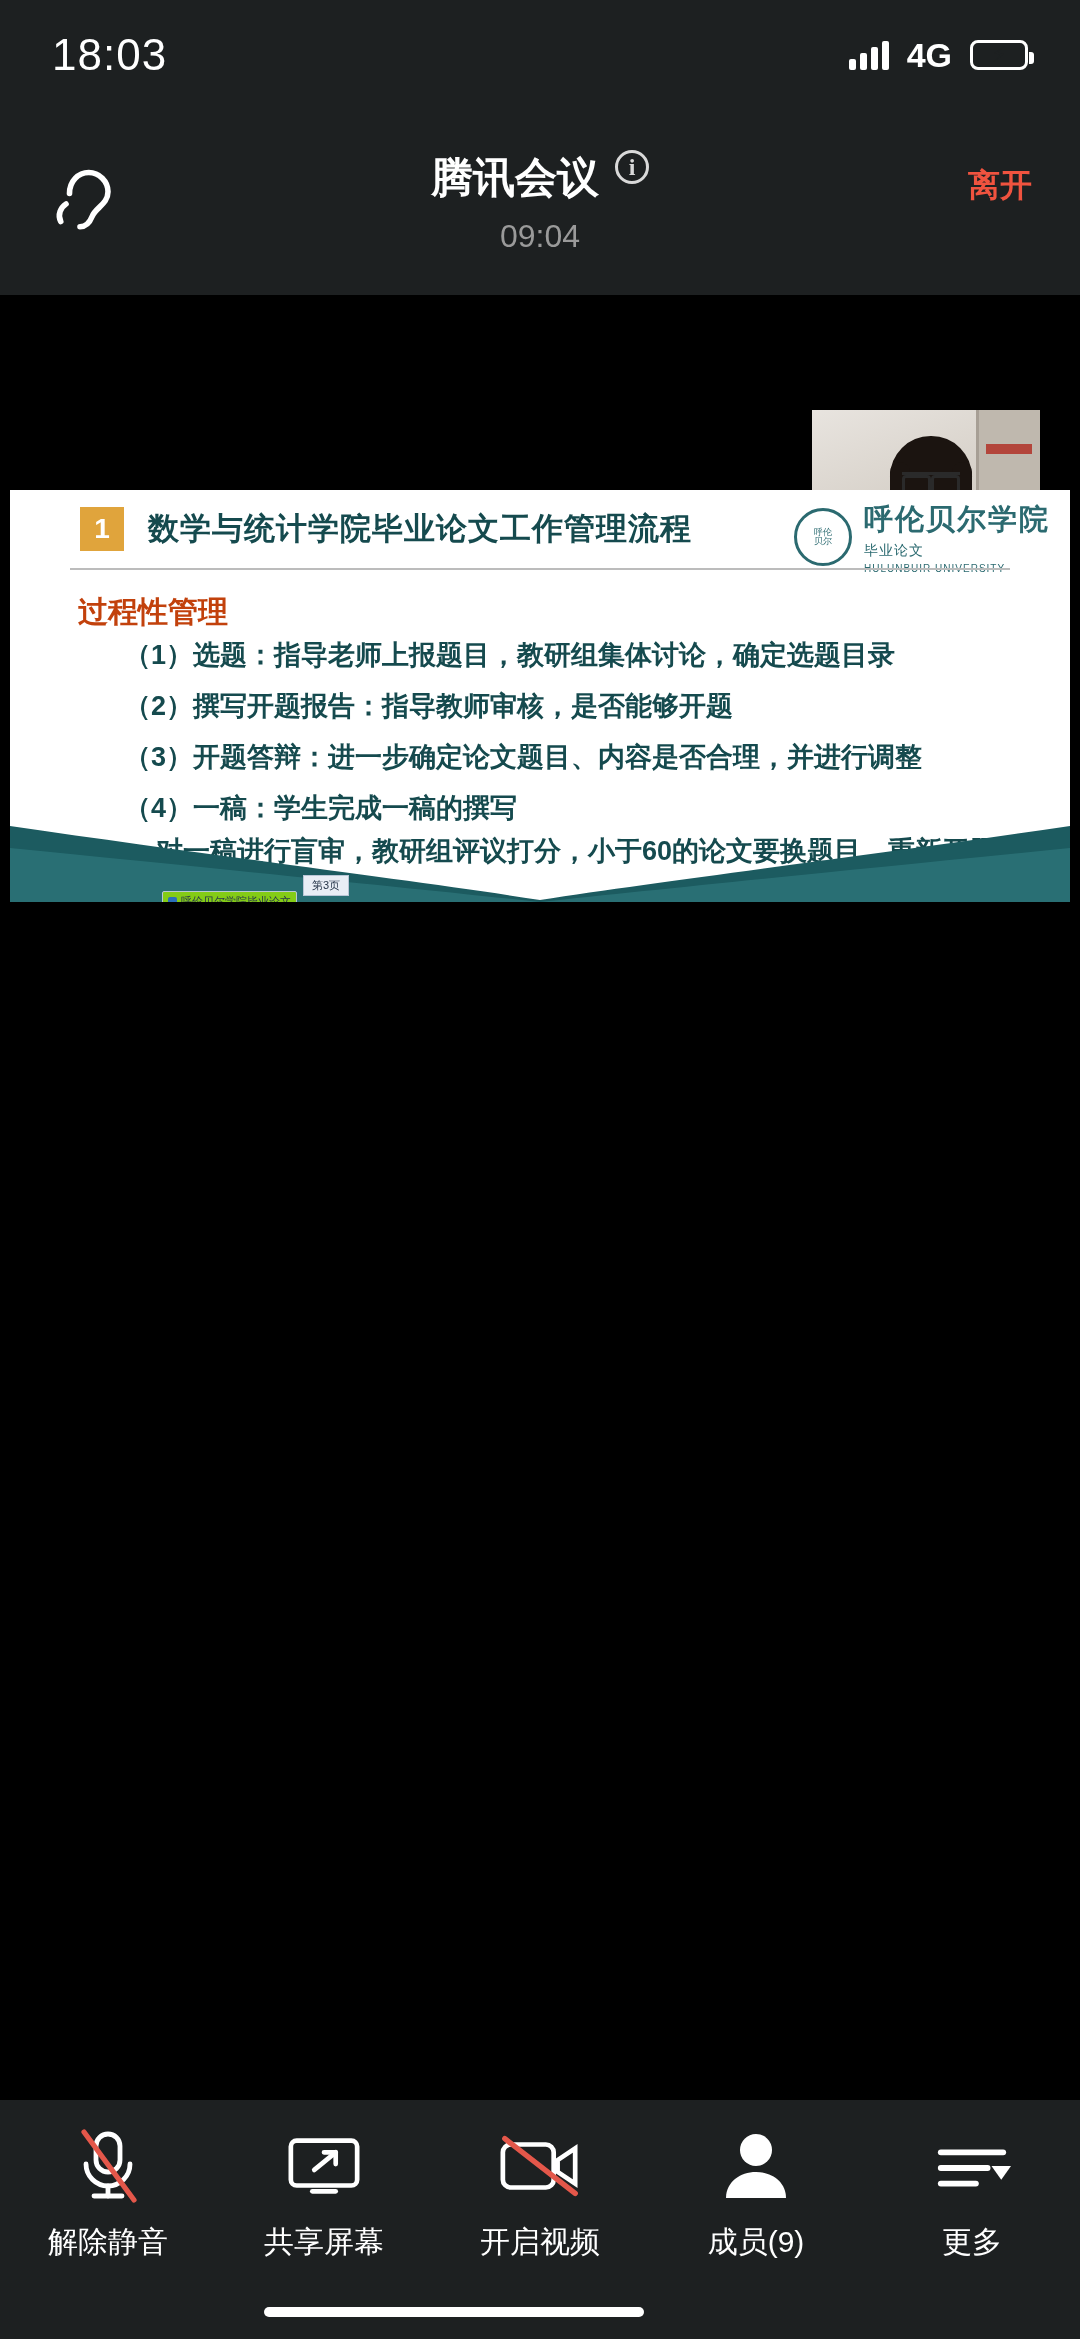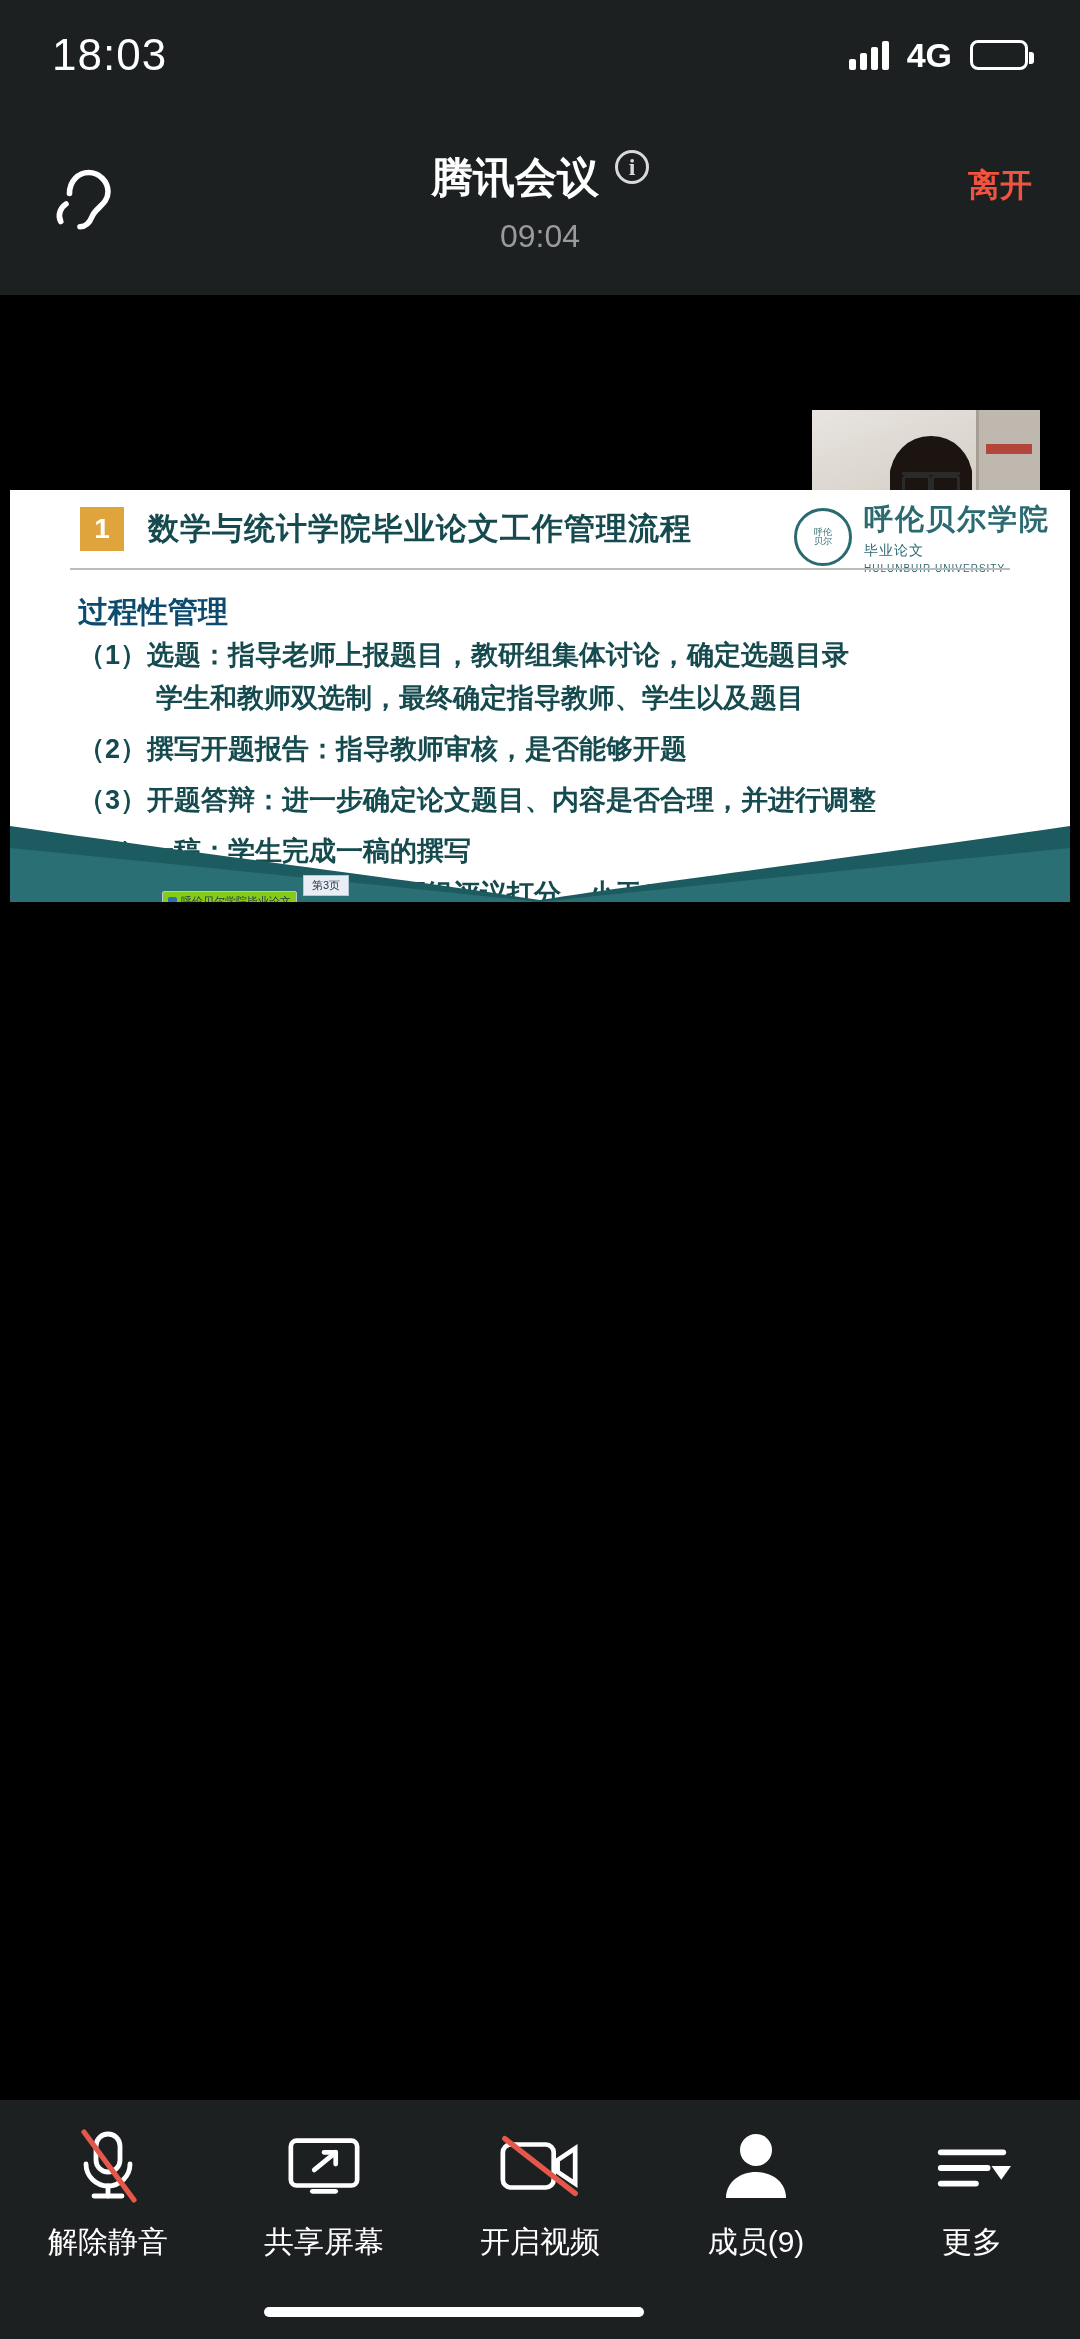--- a/index.html
+++ b/index.html
@@ -131,27 +131,28 @@
     font-size:9px; color:#2b6a70; text-align:center; line-height:1.05;
     font-family:"Liberation Serif",serif;
   }
   .logo-cn { color:#2b6a70; font-size:29px; font-weight:700; letter-spacing:2px; }
   .logo-cn2 { color:#2b6a70; font-size:14px; letter-spacing:1px; margin-top:2px; }
   .logo-en { color:#2b6a70; font-size:10px; letter-spacing:1px; margin-top:3px; }
   .hr-line {
     position:absolute; left:60px; top:78px; width:940px; height:2px; background:#bcbcbc;
   }
   .slide-sub {
-    position:absolute; left:68px; top:102px; color:#0c4a6e;
+    position:absolute; left:68px; top:102px; color:#c2410c;
     font-size:30px; font-weight:700;
   }
   .slide-body { position:absolute; left:68px; top:152px; width:960px; }
   .sb-line {
     color:#154a4e; font-size:27px; font-weight:700; line-height:1.0; margin-bottom:24px;
     white-space:nowrap;
+    margin-left:46px;
   }
   .sb-sub { margin-left:78px; margin-top:-8px; }
   .slide-wave {
     position:absolute; left:0; bottom:0; width:1060px; height:84px;
   }
   .slide-foot {
     position:absolute; left:152px; bottom:6px; height:22px;
     display:flex; align-items:center; gap:6px;
   }
   .foot-chip {
@@ -280,21 +281,20 @@
         <span>
           <div class="logo-cn">呼伦贝尔学院</div>
           <div class="logo-cn2">毕业论文</div>
           <div class="logo-en">HULUNBUIR UNIVERSITY</div>
         </span>
       </div>
       <div class="hr-line"></div>
       <div class="slide-sub">过程性管理</div>
       <div class="slide-body">
         <div class="sb-line">（1）选题：指导老师上报题目，教研组集体讨论，确定选题目录</div>
-        <div class="sb-line sb-sub">学生和教师双选制，最终确定指导教师、学生以及题目</div>
         <div class="sb-line">（2）撰写开题报告：指导教师审核，是否能够开题</div>
         <div class="sb-line">（3）开题答辩：进一步确定论文题目、内容是否合理，并进行调整</div>
         <div class="sb-line">（4）一稿：学生完成一稿的撰写</div>
         <div class="sb-line sb-sub">对一稿进行盲审，教研组评议打分，小于60的论文要换题目，重新开题</div>
       </div>
       <svg class="slide-wave" viewBox="0 0 1060 84" preserveAspectRatio="none">
         <path d="M0 8 C220 40 400 62 530 82 C660 62 840 40 1060 8 L1060 84 L0 84 Z" fill="#1c5b60"></path>
         <path d="M0 30 C220 52 400 70 530 84 C660 70 840 52 1060 30 L1060 84 L0 84 Z" fill="#2c7378" opacity="0.85"></path>
       </svg>
       <div class="slide-foot">

